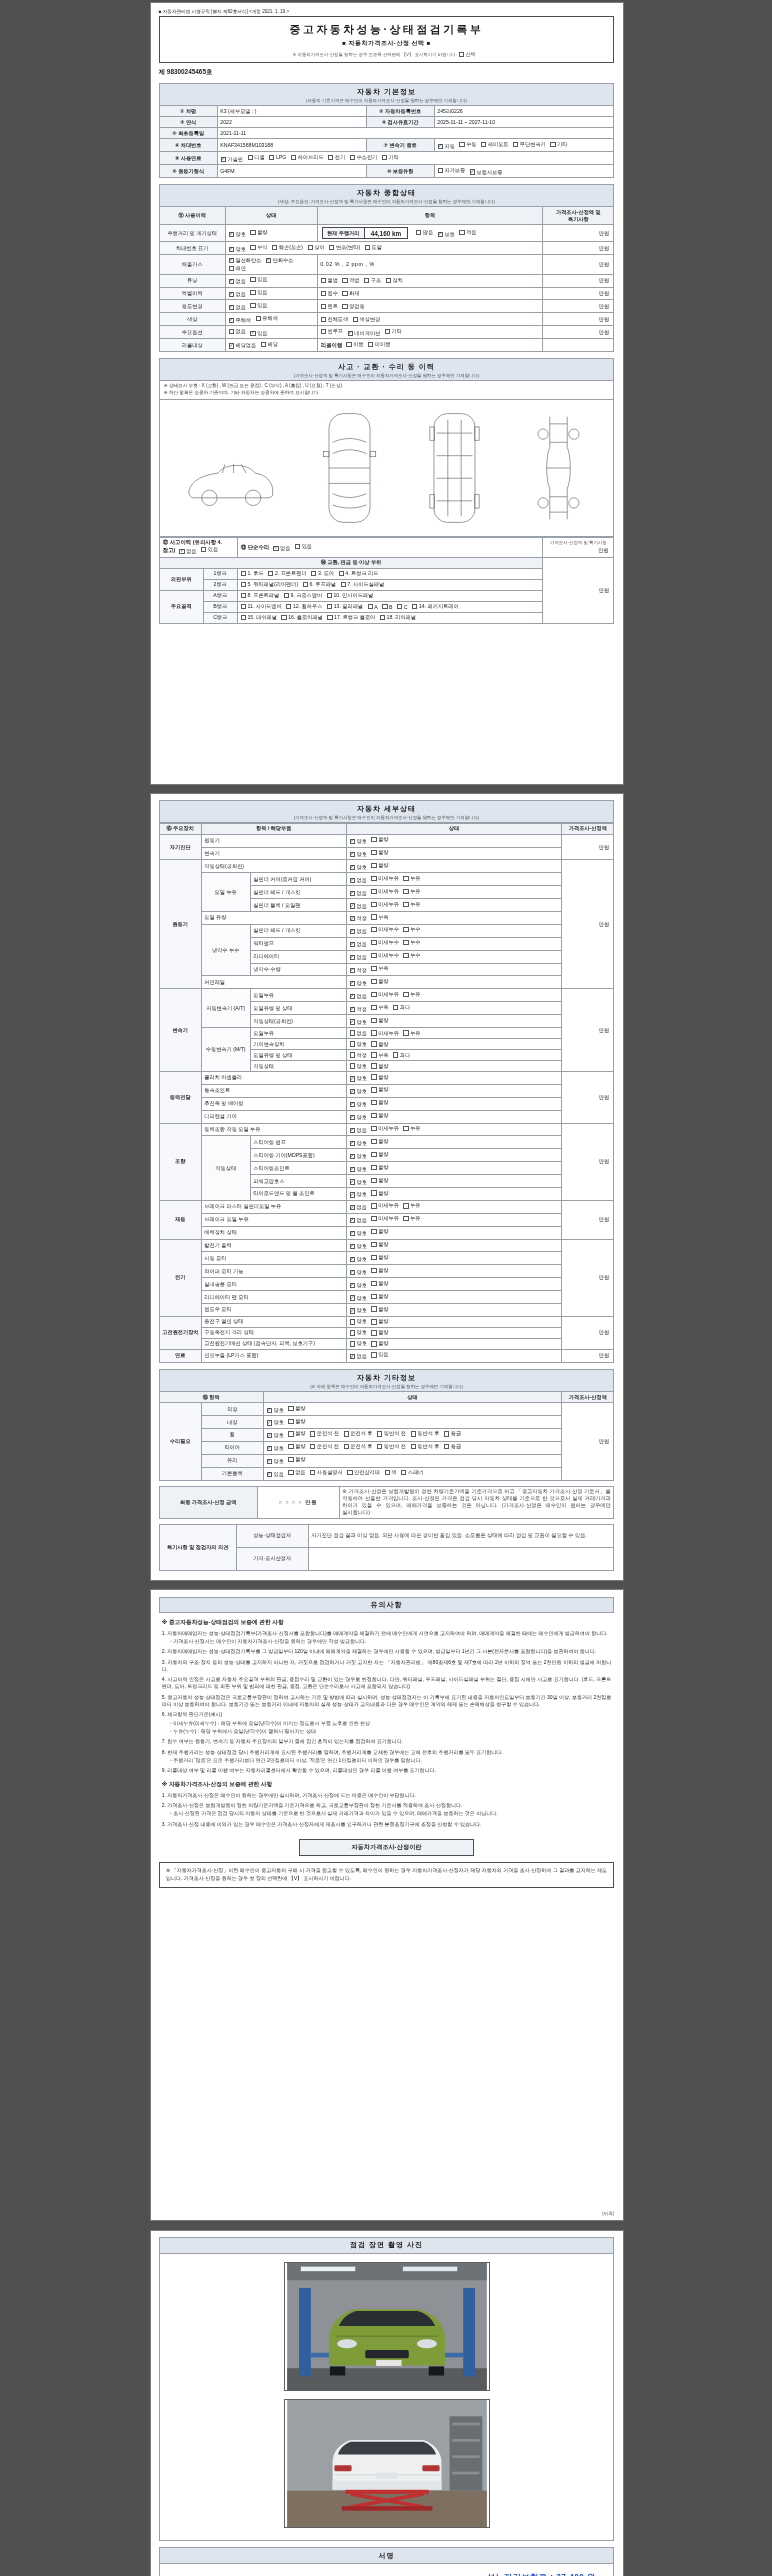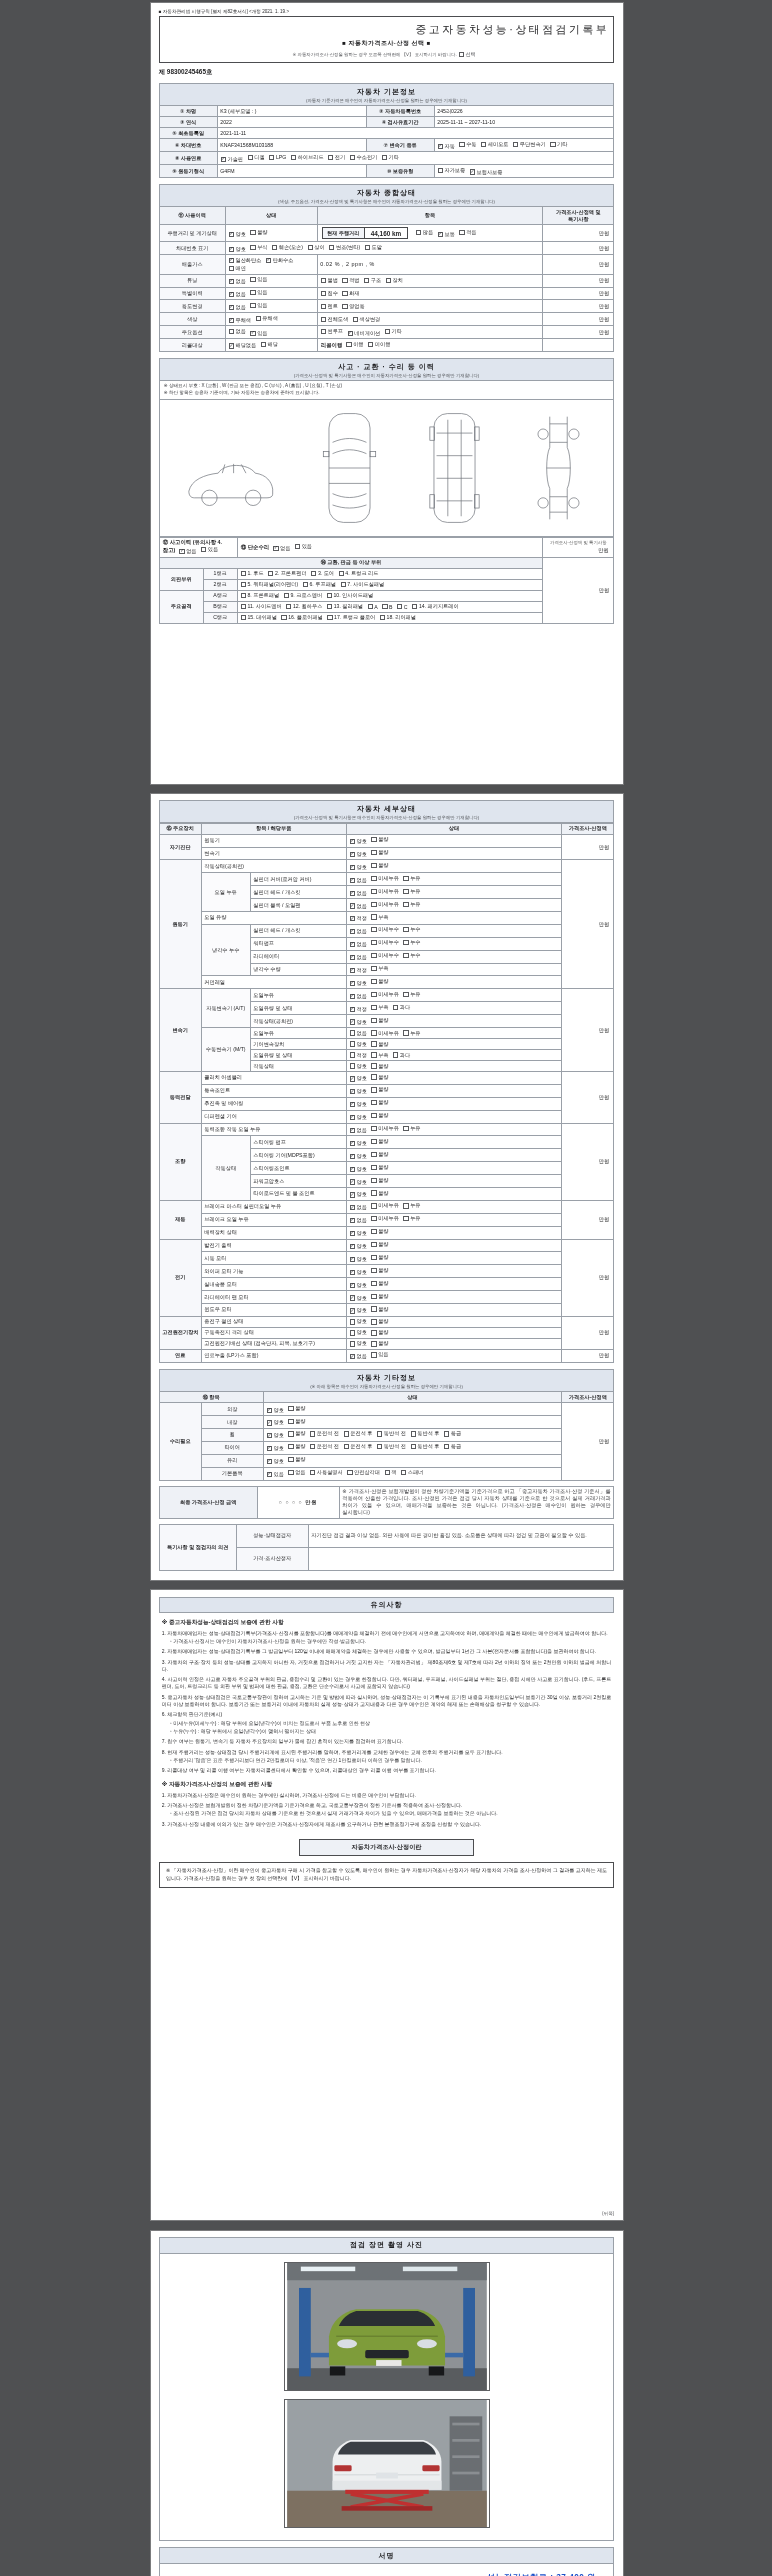--- a/index.html
+++ b/index.html
@@ -4,21 +4,21 @@
 <style>
   :root { --fee-blue:#1b50c8; --bar-bg:#dfe5ee; }
   * { margin:0; padding:0; box-sizing:border-box; }
   html,body { background:#4f5052; }
   body { width:773px; font-family:"Liberation Sans","DejaVu Sans",sans-serif; color:#1d1d1f; padding:2.1px 0 5.2px; }
   .page { width:474px; background:#fff; margin:0 auto 8.2px; border:0.5px solid #7a7b7d; padding:6.2px 8.2px 9.3px; position:relative; }
   .p1 { min-height:783px; } .p2 { min-height:753px; } .p3 { min-height:632px; } .p4 { min-height:313px; }
 
   .form-ref { font-size:4.6px; color:#2a2a2c; margin-bottom:2.1px; }
   .tbox { border:0.8px solid #4c4d50; padding:5.2px 4.1px 3.6px; text-align:center; }
-  .main-title { font-size:10.8px; font-weight:normal; letter-spacing:2.6px;text-align:right; }
+  .main-title { font-size:10.8px; font-weight:bold; letter-spacing:2.6px; }
   .sub-title { font-size:6px; font-weight:bold; margin-top:2.6px; letter-spacing:0.5px; }
   .sel-line { margin-top:2.1px; font-size:4.4px; color:#55565a; display:flex; justify-content:center; align-items:center; gap:2.1px; }
   .doc-no { margin:5.2px 0 0; font-size:6.4px; font-weight:bold; }
 
   .sec-bar { border:0.5px solid #9aa0a8; background:var(--bar-bg); text-align:center; padding:2.6px 2.1px 2.1px; margin-top:6.2px; }
   .sec-title { font-size:7px; font-weight:bold; letter-spacing:1px; }
   .sec-note { display:block; font-size:4.4px; font-weight:normal; color:#4e5055; margin-top:1px; }
 
   table.grid { border-collapse:collapse; width:100%; table-layout:fixed; margin-top:-0.5px; }
   .grid th, .grid td { border:0.5px solid #9aa0a8; font-size:5.2px; padding:1.5px 2.6px; vertical-align:middle; word-break:keep-all; }

